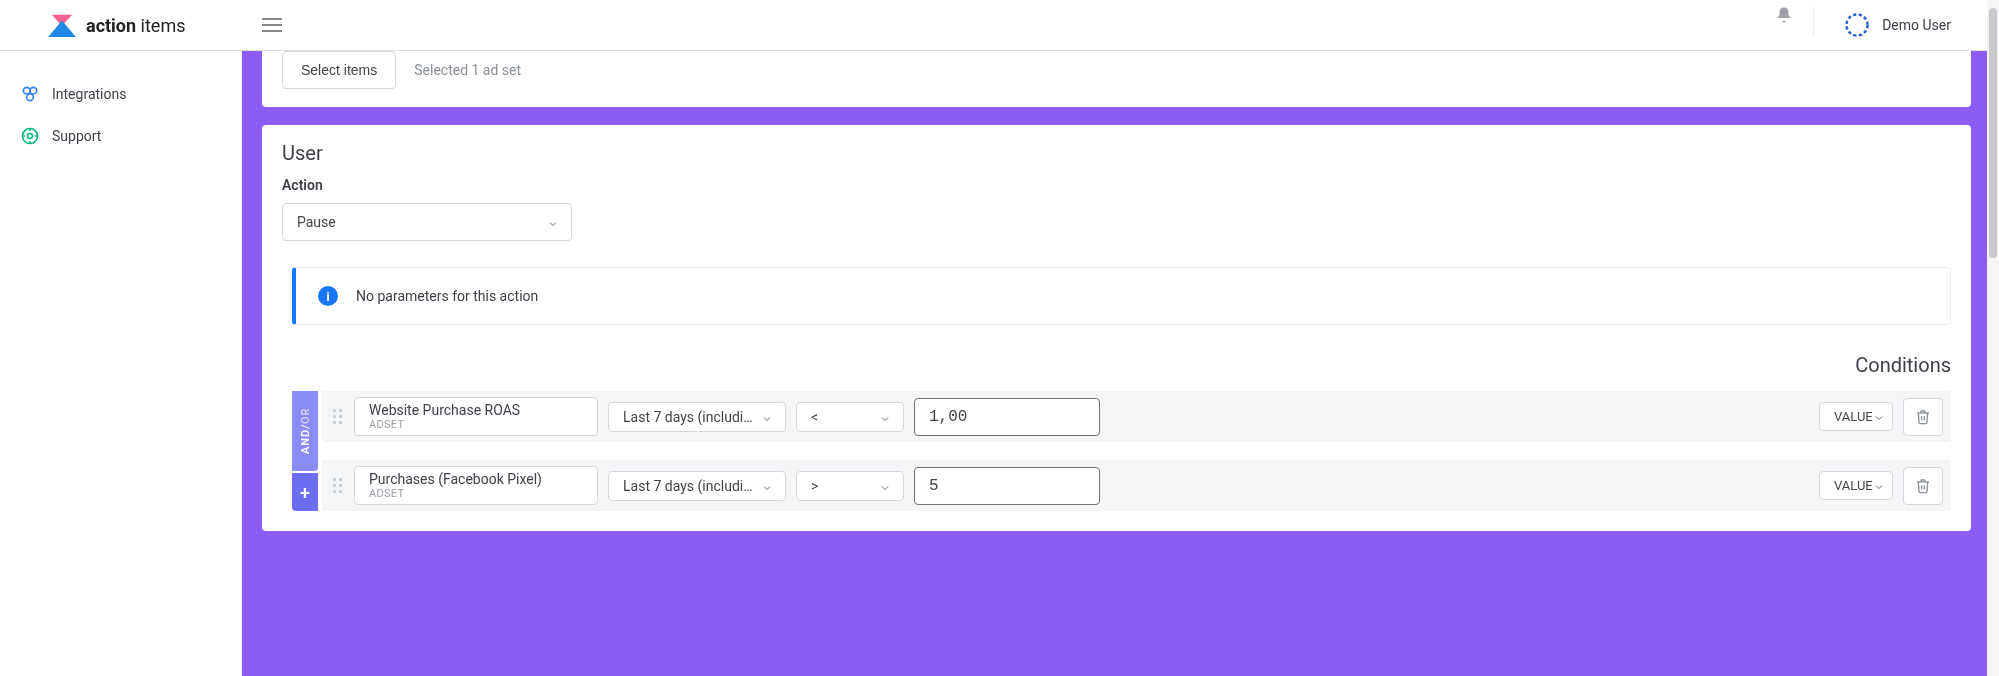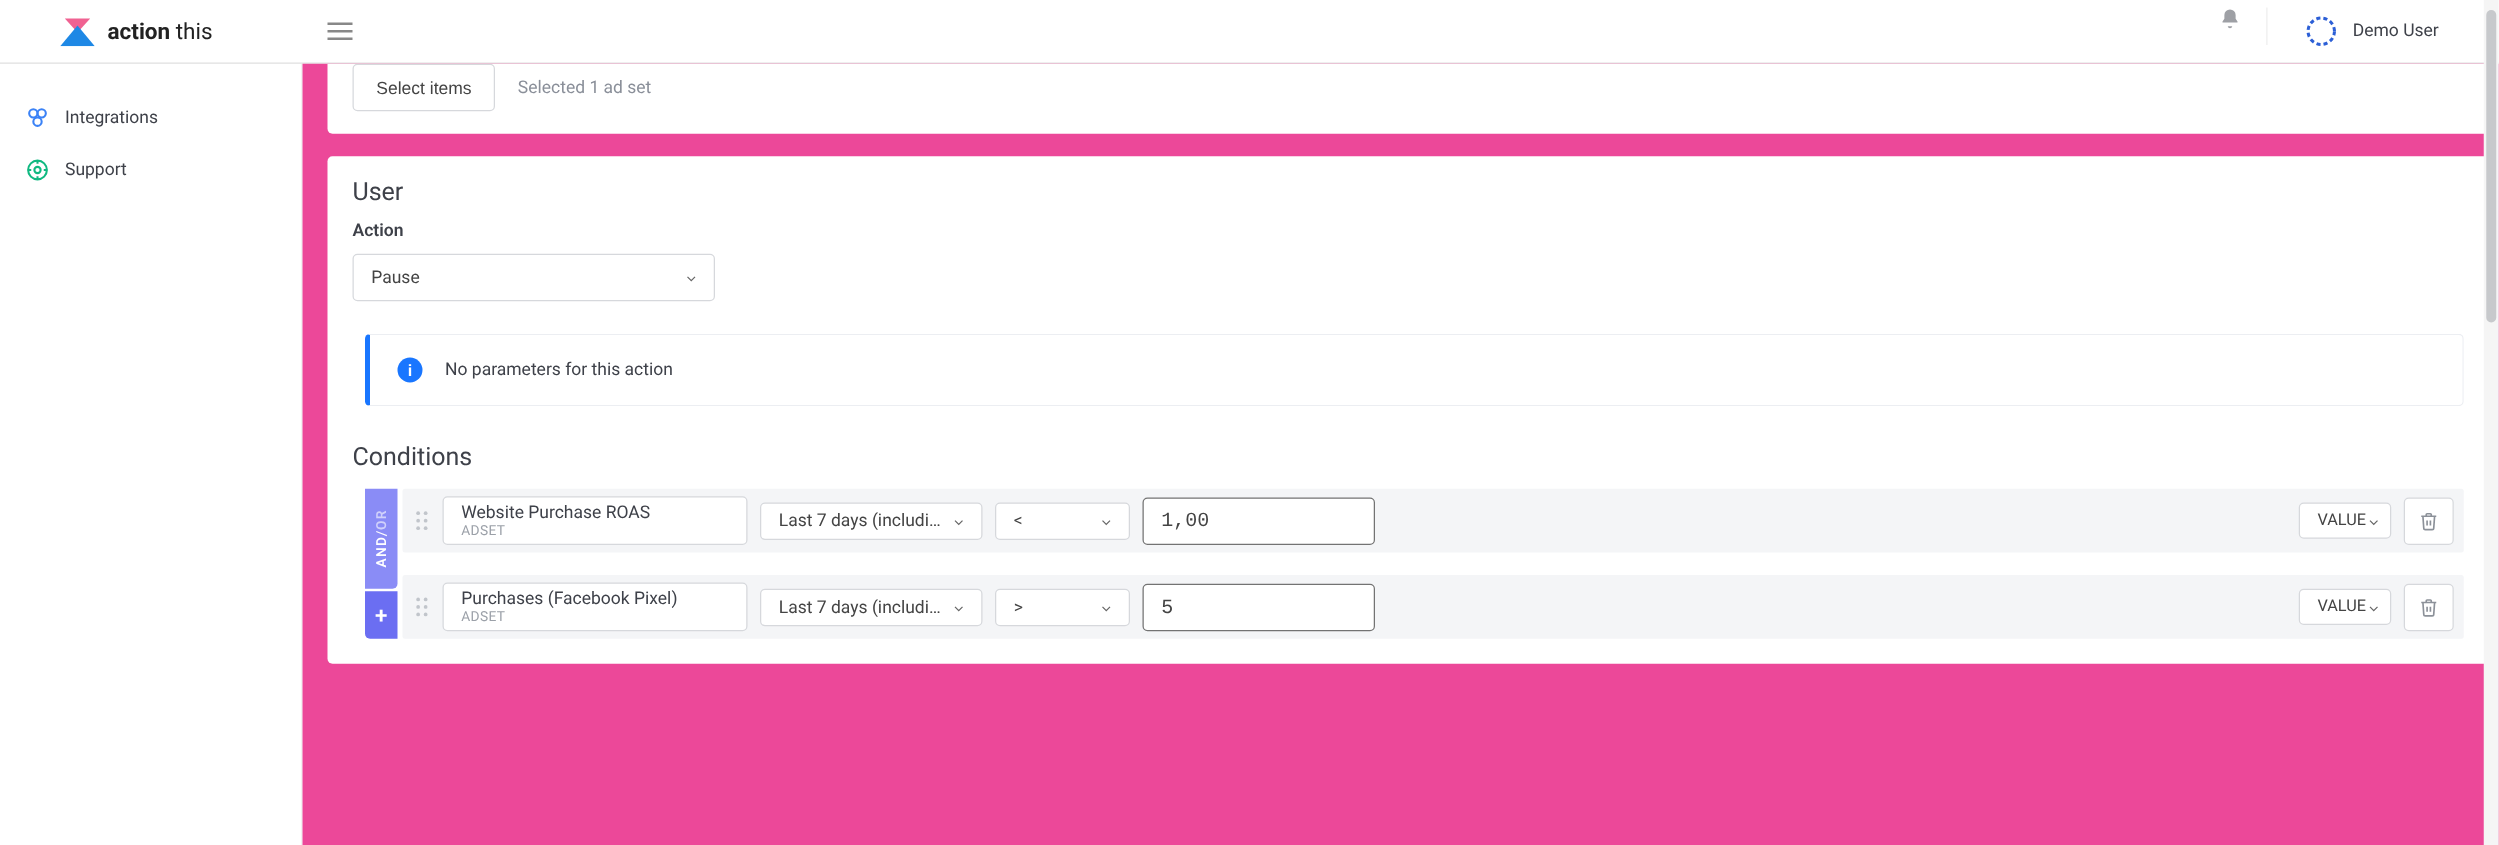--- a/index.html
+++ b/index.html
@@ -92,22 +92,22 @@
     color: #fff;
   }
   .sidebar-item .icon { width:20px; display:flex; justify-content:center; }
   .sidebar-item.active svg { stroke:#fff; fill:#fff; }
   .icon-integrations { color:#3b82f6; }
   .icon-support { color:#10b981; }
 
   
   .main {
     flex: 1;
-    background: #ec4899;
-    padding: 0 8px 20px 20px;
+    background: #8b5cf6;
+    padding: 0 28px 20px 20px;
     overflow-y: auto;
     position: relative;
   }
   .card {
     background: #fff;
     border-radius: 4px;
     padding: 16px 20px 20px 20px;
     margin-bottom: 18px;
   }
   .card.top {
@@ -187,20 +187,21 @@
     font-size:13px; font-weight:700;
     font-family: "Arial";
   }
   .info-text { color:#3e4149; font-size:14px; }
 
   .conditions-title {
     font-size: 20px;
     color:#3e4149;
     font-weight:400;
     margin: 28px 0 14px 0;
+    text-align: right;
   }
 
   
   .conditions-wrap {
     display:flex;
     gap: 4px;
     align-items:stretch;
     margin-left:10px;
   }
   .and-or-col {
@@ -327,21 +328,21 @@
 <body>
 
 <div class="header">
   <div class="logo-area">
     <div class="logo-mark">
       <svg viewBox="0 0 30 26" width="28" height="24">
         <polygon points="4,2 26,2 15,14" fill="#f06292"></polygon>
         <polygon points="0,26 30,26 15,8" fill="#1e88e5"></polygon>
       </svg>
     </div>
-    <span class="logo-text"><b>action</b> <span>this</span></span>
+    <span class="logo-text"><b>action</b> <span>items</span></span>
   </div>
   <div class="hamburger">
     <span></span>
       <span></span>
       <span></span>
   </div>
   <div class="header-right">
     <div class="bell-icon">
       <svg width="18" height="18" viewBox="0 0 24 24" fill="#9ea0a5">
           <path d="M12 2a6 6 0 00-6 6v4l-2 3v1h16v-1l-2-3V8a6 6 0 00-6-6zm0 20a2.5 2.5 0 002.45-2h-4.9A2.5 2.5 0 0012 22z"></path>

